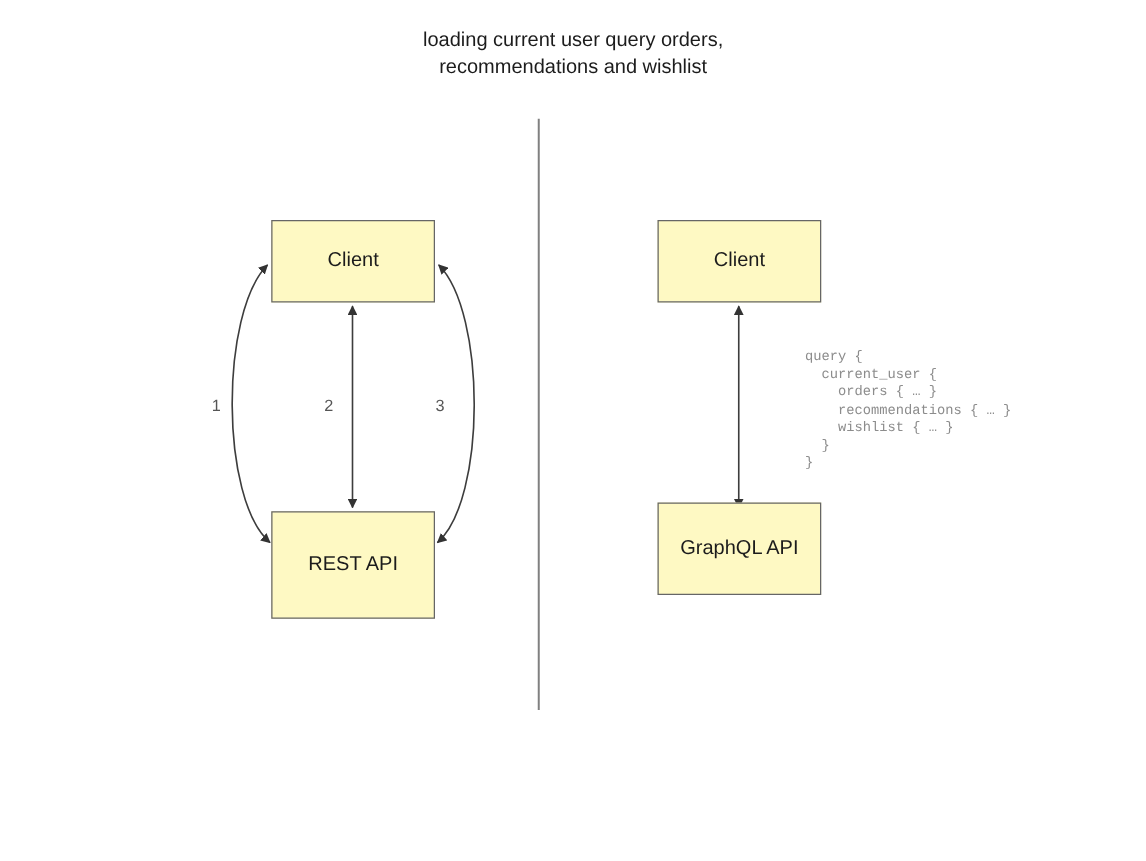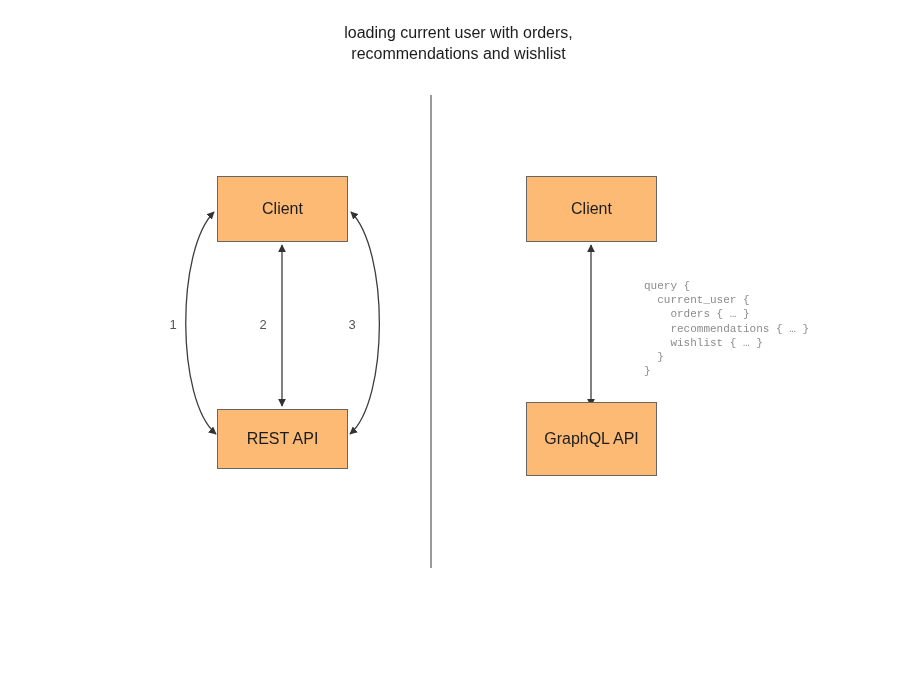--- a/index.html
+++ b/index.html
@@ -32,30 +32,30 @@
     width: 917px;
     text-align: center;
     font-size: 16px;
     line-height: 21px;
     color: #1c1c1c;
     white-space: pre-line;
   }
   .node-box {
     position: absolute;
     box-sizing: border-box;
-    background: #fdba74;
+    background: #fef9c3;
     border: 1.3px solid #666666;
     display: flex;
     align-items: center;
     justify-content: center;
     font-size: 16px;
     color: #1c1c1c;
   }
   #box-rest-client  { left: 217px; top: 176px; width: 131px; height: 66px; }
-  #box-rest-api     { left: 217px; top: 409px; width: 131px; height: 60px; }
+  #box-rest-api     { left: 217px; top: 409px; width: 131px; height: 86px; }
   #box-gql-client   { left: 526px; top: 176px; width: 131px; height: 66px; }
   #box-gql-api      { left: 526px; top: 402px; width: 131px; height: 74px; }
 
   .edge-label {
     position: absolute;
     font-size: 13px;
     color: #555555;
     text-align: center;
     width: 20px;
   }
@@ -72,21 +72,21 @@
     white-space: pre;
   }
   #rest-endpoints { left: 8px; top: 179px; }
   #gql-query      { left: 644px; top: 279px; }
 </style>
 </head>
 <body>
 
 <div id="stage">
 
-  <div class="title">loading current user with orders,
+  <div class="title">loading current user query orders,
 recommendations and wishlist</div>
 
   <svg id="svg-layer" viewBox="0 0 917 689" xmlns="http://www.w3.org/2000/svg">
     <defs>
       <marker id="arrowEnd" viewBox="0 0 10 10" refX="9" refY="5" markerWidth="6" markerHeight="6" orient="auto-start-reverse">
         <path d="M 0 0 L 10 5 L 0 10 z" fill="#333333"></path>
       </marker>
       <marker id="arrowStart" viewBox="0 0 10 10" refX="9" refY="5" markerWidth="6" markerHeight="6" orient="auto-start-reverse">
         <path d="M 0 0 L 10 5 L 0 10 z" fill="#333333"></path>
       </marker>

